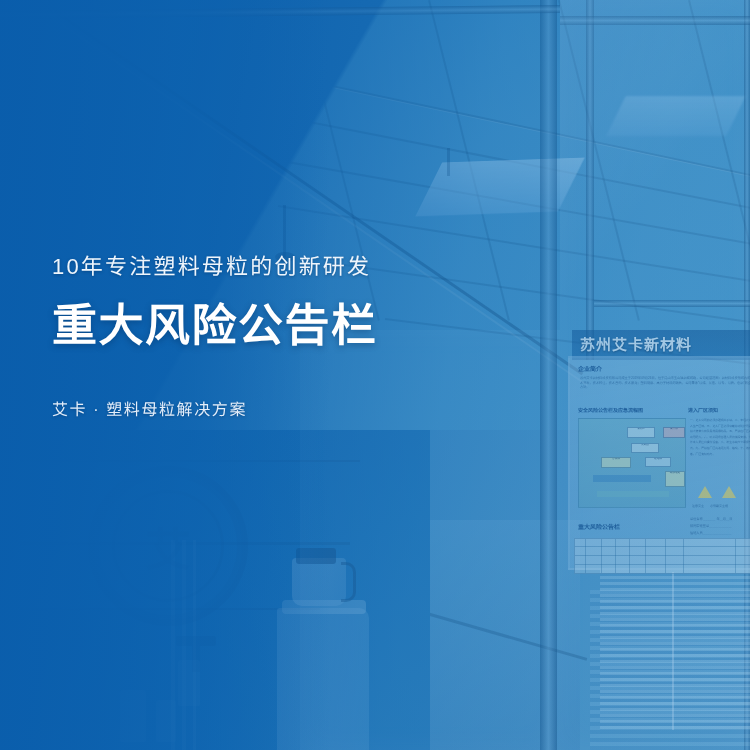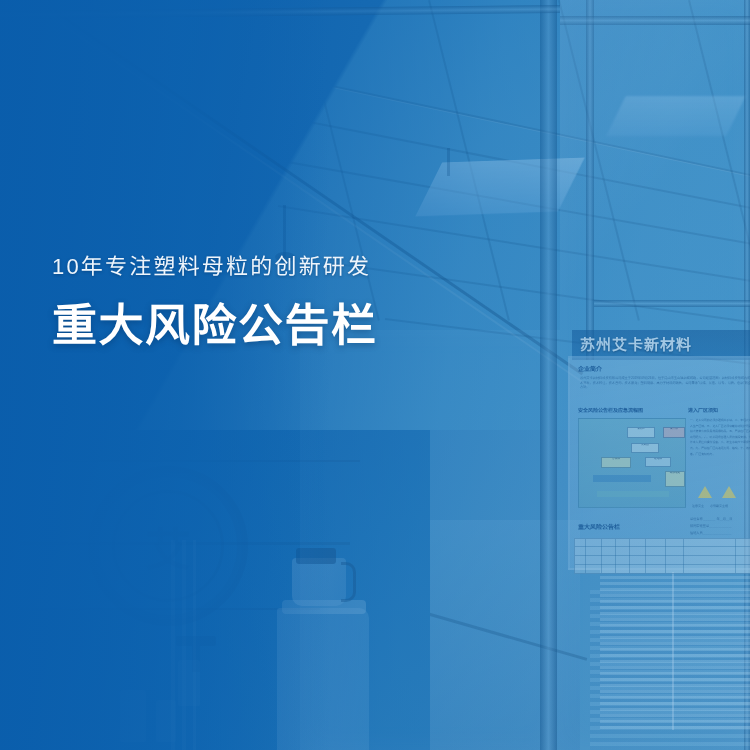--- a/index.html
+++ b/index.html
@@ -514,15 +514,16 @@
   </div>
 
   <div class="tint"></div>
   <div class="tint-left"></div>
 
   <div class="copy">
     <p class="eyebrow">10年专注塑料母粒的创新研发</p>
     <h1 class="headline">
       <span>重大风险公告栏</span>
     </h1>
+    <p class="tagline">艾卡 · 塑料母粒解决方案</p>
   </div>
 
 </div>
 
 </body></html>

